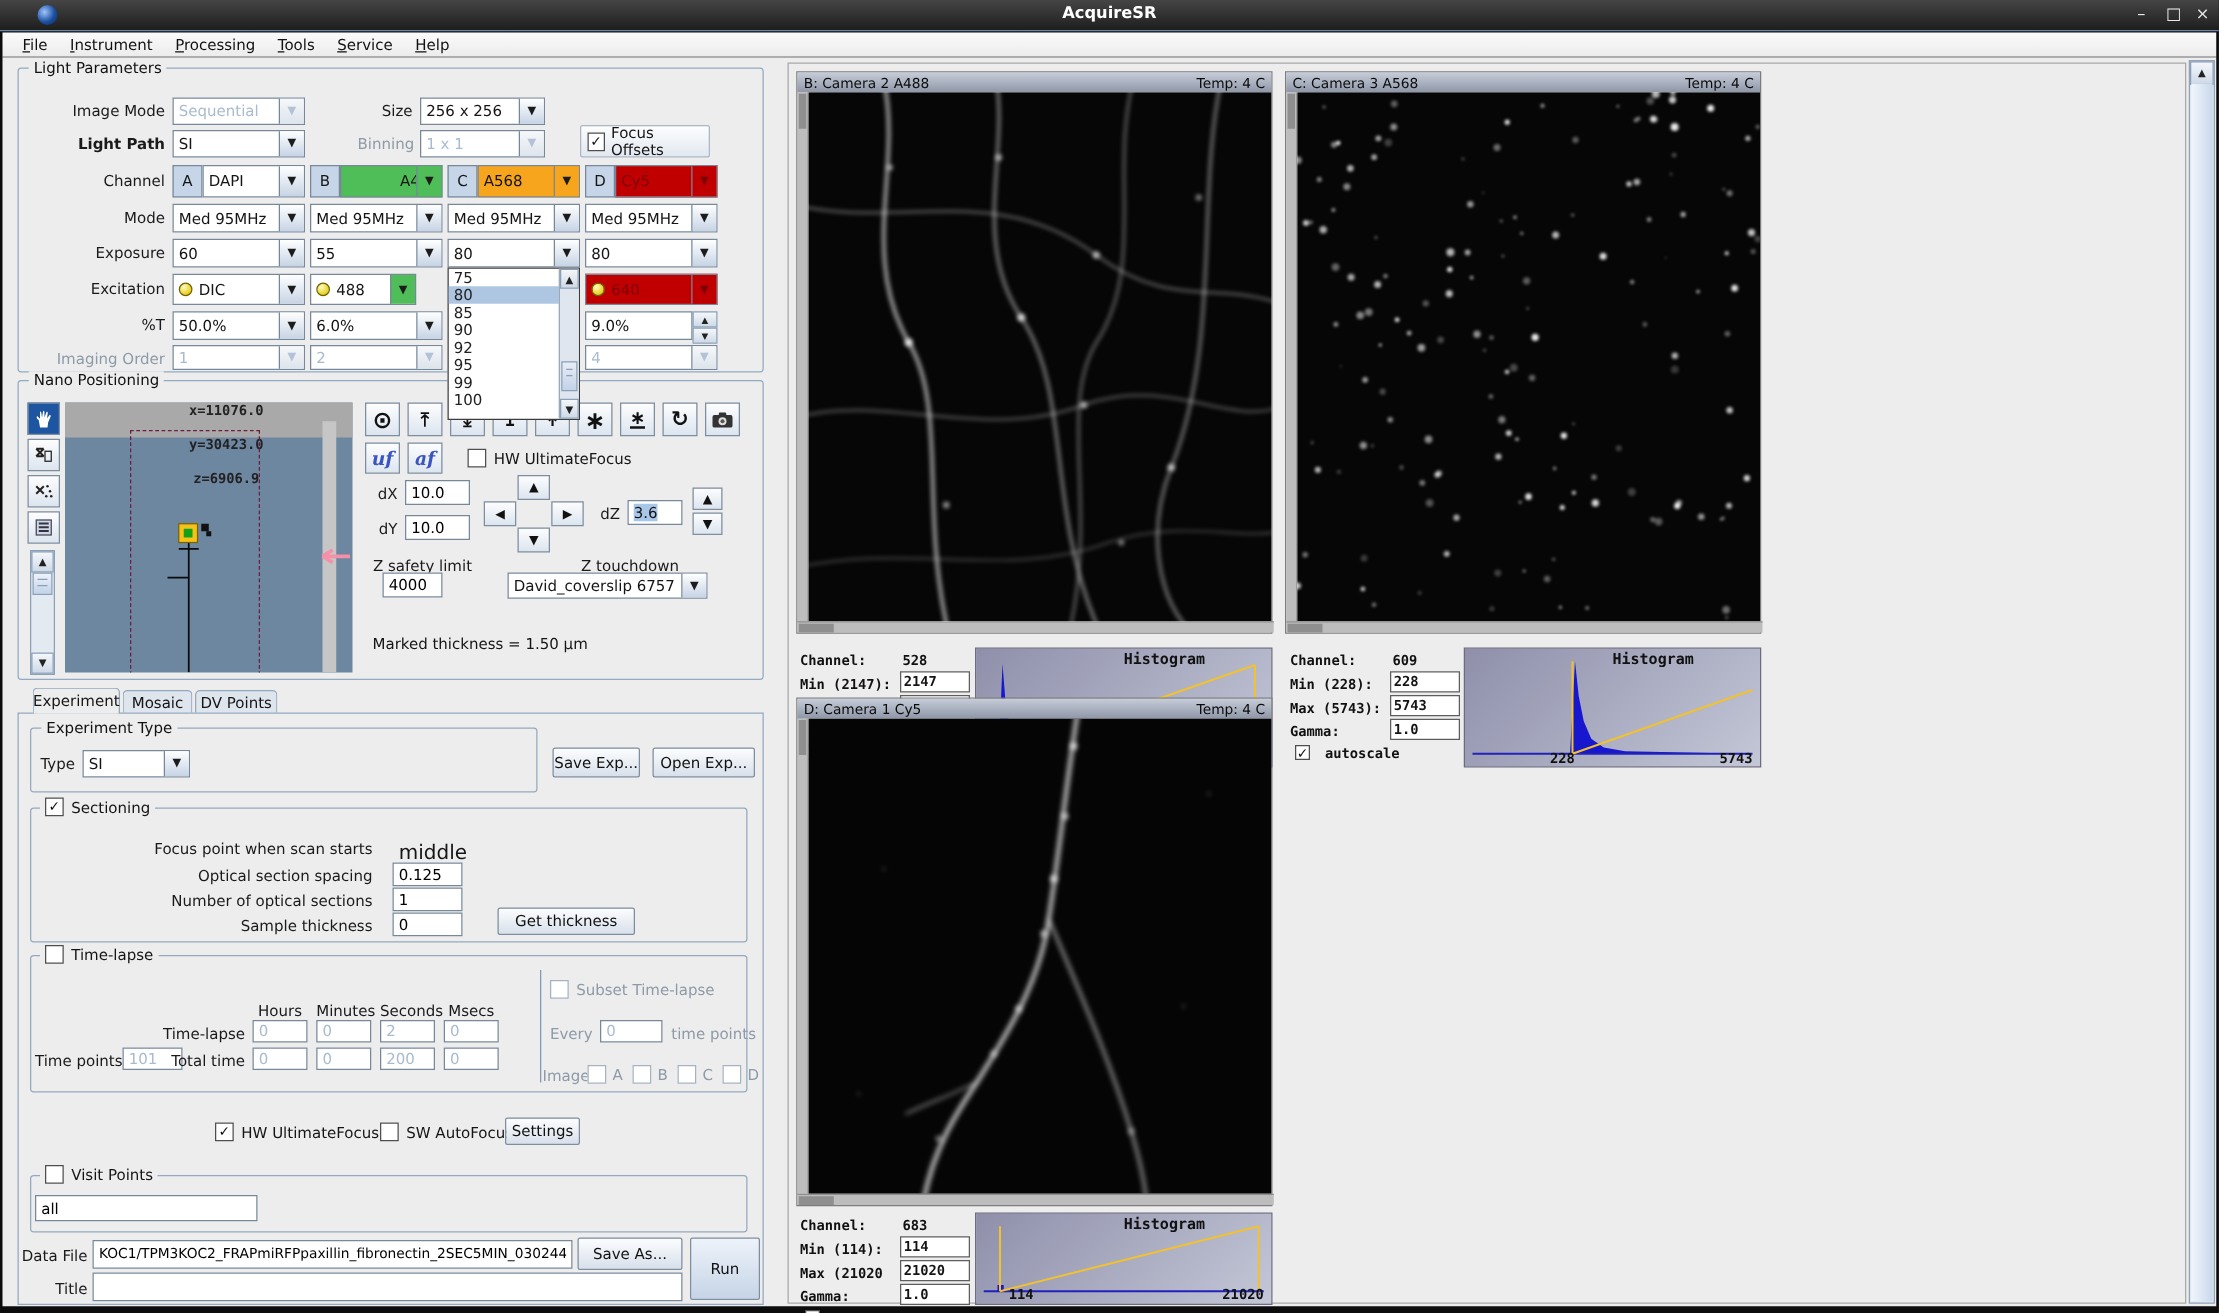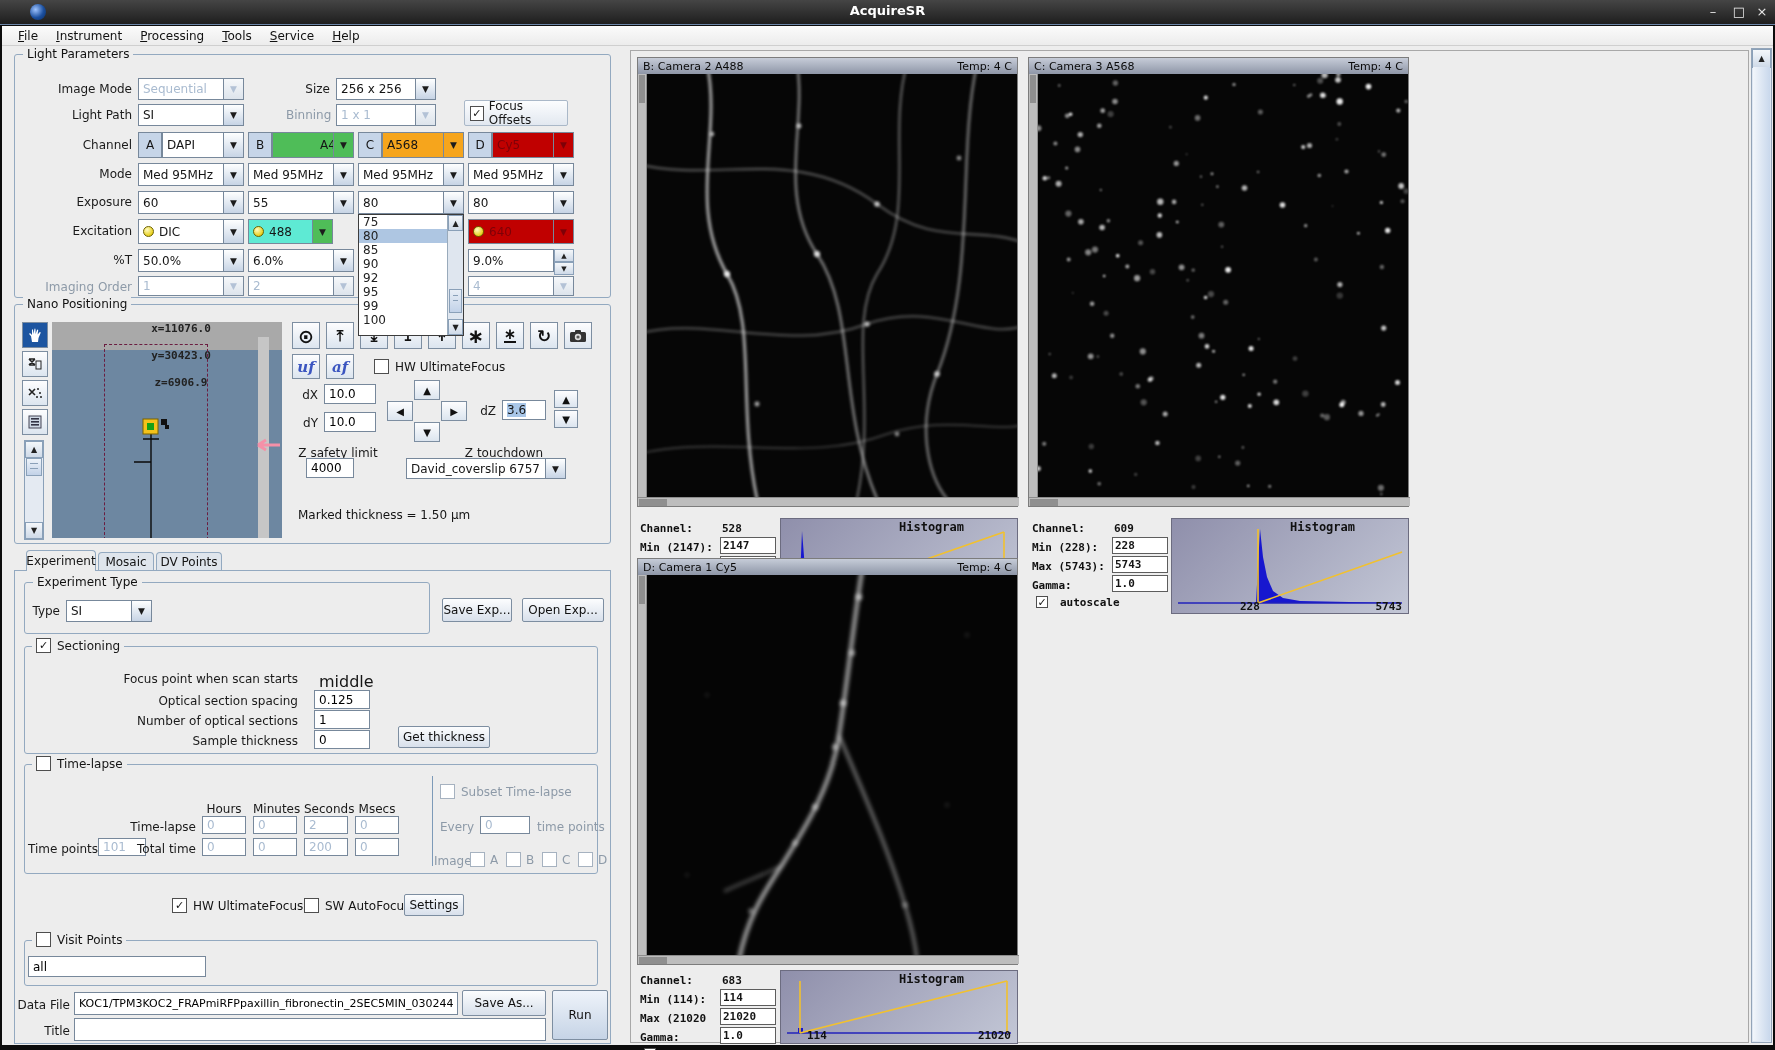--- a/index.html
+++ b/index.html
@@ -98,21 +98,21 @@
   <div class="a combo dis" style="left:136px;top:32px;width:106px;height:22px;">
     <span class="cv">Sequential</span>
     <span class="ca">▼</span>
   </div>
   <div class="a lbl" style="left:284px;top:36px;width:44px;">Size</div>
   <div class="a combo" style="left:334px;top:32px;width:100px;height:22px;">
     <span class="cv">256 x 256</span>
     <span class="ca">▼</span>
   </div>
 
-  <div class="a lbl" style="left:18px;top:62px;width:112px;">Light Path</div>
+  <div class="a lbl" style="left:18px;top:62px;width:112px;font-weight:bold;">Light Path</div>
   <div class="a combo" style="left:136px;top:58px;width:106px;height:22px;">
     <span class="cv">SI</span>
     <span class="ca">▼</span>
   </div>
   <div class="a lbl dimlbl" style="left:284px;top:62px;width:44px;">Binning</div>
   <div class="a combo dis" style="left:334px;top:58px;width:100px;height:22px;">
     <span class="cv">1 x 1</span>
     <span class="ca">▼</span>
   </div>
   <div class="a" style="left:462px;top:54px;width:104px;height:26px;border:1px solid #aab8c8;border-radius:2px;
@@ -182,21 +182,21 @@
     </div>
 
   <div class="a lbl" style="left:18px;top:178px;width:112px;">Excitation</div>
   <div class="a combo" style="left:136px;top:173px;width:106px;height:25px;">
     <span class="cv">
         <span class="bulb" style="display: inline-block; width: 9px; height: 9px; margin-right: 5px; border-radius: 50%; background: radial-gradient(circle at 35% 30%, rgb(255, 251, 192), rgb(232, 208, 32) 70%, rgb(184, 154, 0)); border: 1px solid rgb(110, 98, 0);"></span>
         <span>DIC</span>
       </span>
     <span class="ca">▼</span>
     </div>
-  <div class="a combo" style="left:246px;top:173px;width:85px;height:25px;background:#5eead4;">
+  <div class="a combo" style="left:246px;top:173px;width:85px;height:25px;background:#ffffff;">
     <span class="cv">
         <span class="bulb" style="display: inline-block; width: 9px; height: 9px; margin-right: 5px; border-radius: 50%; background: radial-gradient(circle at 35% 30%, rgb(255, 251, 192), rgb(232, 208, 32) 70%, rgb(184, 154, 0)); border: 1px solid rgb(110, 98, 0);"></span>
         <span>488</span>
       </span>
     <span class="ca" style="background:#4fbd58;">▼</span>
     </div>
   <div class="a combo" style="left:466px;top:173px;width:106px;height:25px;background:#c00000;">
     <span class="cv" style="color:#7e0007;">
         <span class="bulb" style="display: inline-block; width: 9px; height: 9px; margin-right: 5px; border-radius: 50%; background: radial-gradient(circle at 35% 30%, rgb(255, 251, 192), rgb(232, 208, 32) 70%, rgb(184, 154, 0)); border: 1px solid rgb(110, 98, 0);"></span>
         <span>640</span>
@@ -430,21 +430,21 @@
     <span>Sectioning</span>
   </div>
   <div class="a lbl" style="left:76px;top:626px;width:220px;">Focus point when scan starts</div>
   <div class="a" style="left:317px;top:626px;font-size:16px;">middle</div>
   <div class="a lbl" style="left:76px;top:648px;width:220px;">Optical section spacing</div>
   <input class="a fld" style="left: 312px; top: 644px; width: 56px; height: 19px;" value="0.125">
   <div class="a lbl" style="left:76px;top:668px;width:220px;">Number of optical sections</div>
   <input class="a fld" style="left: 312px; top: 664px; width: 56px; height: 19px;" value="1">
   <div class="a lbl" style="left:76px;top:688px;width:220px;">Sample thickness</div>
   <input class="a fld" style="left: 312px; top: 684px; width: 56px; height: 19px;" value="0">
-  <div class="a btn" style="left:396px;top:680px;width:92px;height:22px;">
+  <div class="a btn" style="left:396px;top:680px;width:110px;height:22px;">
       <span>Get thickness</span>
     </div>
 
   <div class="a grp" style="left:22px;top:718px;width:574px;height:110px;"></div>
   <div class="a" style="left:30px;top:710px;background:#ededed;padding:0 4px;display:flex;gap:6px;align-items:center;">
     <span class="cb">
         <span class="ck">✓</span>
       </span>
     <span>Time-lapse</span>
   </div>

